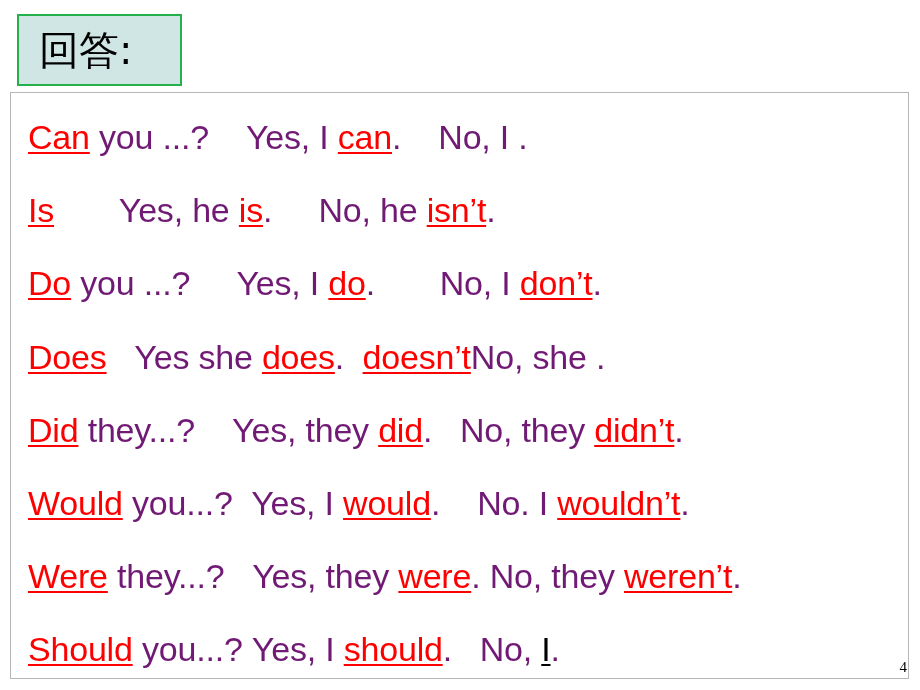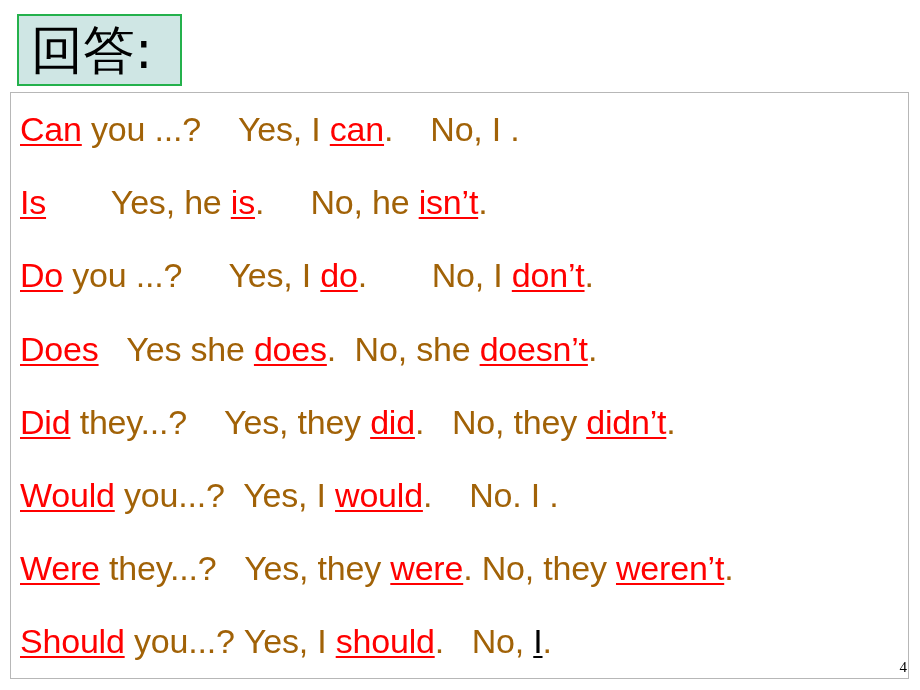--- a/index.html
+++ b/index.html
@@ -29,39 +29,39 @@
     height: 72px;
     background: #cfe6e4;
     border: 2px solid #24b14c;
     box-sizing: border-box;
     display: flex;
     align-items: center;
     justify-content: flex-start;
   }
   #title-text {
     font-family: "DejaVu Sans", sans-serif;
-    font-size: 52px;
+    font-size: 40px;
     line-height: 1;
     color: #000000;
-    padding-left: 12px;
+    padding-left: 20px;
     letter-spacing: 0px;
     white-space: nowrap;
   }
 
   
   #content-box {
     position: absolute;
     left: 10px;
     top: 92px;
     width: 899px;
     height: 587px;
     border: 1px solid #b7b7b7;
     box-sizing: border-box;
     background: #ffffff;
-    padding: 0;
+    padding: 8px;
     overflow: hidden;
   }
   .qa-row {
     height: 73.2px;
     display: flex;
     align-items: center;
     padding-left: 9px;
     box-sizing: border-box;
     font-size: 34px;
     color: #000000;
@@ -79,21 +79,21 @@
     text-underline-offset: 3px;
   }
   .hl-black {
     color: #000000;
     text-decoration: underline;
     text-decoration-color: #000000;
     text-decoration-thickness: 2px;
     text-underline-offset: 3px;
   }
   .plain {
-    color: #a16207;
+    color: #701a75;
   }
   #page-number {
     position: absolute;
     right: 13px;
     bottom: 14px;
     font-size: 15px;
     color: #000000;
     font-family: "Liberation Serif", serif;
   }
 </style>
@@ -114,29 +114,29 @@
 
     <div class="qa-row">
       <span class="seg hl">Is</span><span class="seg plain">       </span><span class="seg plain">Yes, he </span><span class="seg hl">is</span><span class="seg plain">.</span><span class="seg plain">     </span><span class="seg plain">No, he </span><span class="seg hl">isn’t</span><span class="seg plain">.</span>
     </div>
 
     <div class="qa-row">
       <span class="seg hl">Do</span><span class="seg plain"> you ...?</span><span class="seg plain">     </span><span class="seg plain">Yes, I </span><span class="seg hl">do</span><span class="seg plain">.</span><span class="seg plain">       </span><span class="seg plain">No, I </span><span class="seg hl">don’t</span><span class="seg plain">.</span>
     </div>
 
     <div class="qa-row">
-      <span class="seg hl">Does</span><span class="seg plain">   </span><span class="seg plain">Yes she </span><span class="seg hl">does</span><span class="seg plain">.</span><span class="seg plain">  </span><span class="seg plain">No, she </span><span class="seg hl">doesn’t</span><span class="seg plain">.</span>
+      <span class="seg hl">Does</span><span class="seg plain">   </span><span class="seg plain">Yes she </span><span class="seg hl">does</span><span class="seg plain">.</span><span class="seg plain">  </span><span class="seg hl">doesn’t</span><span class="seg plain">No, she </span><span class="seg plain">.</span>
     </div>
 
     <div class="qa-row">
       <span class="seg hl">Did</span><span class="seg plain"> they...?</span><span class="seg plain">    </span><span class="seg plain">Yes, they </span><span class="seg hl">did</span><span class="seg plain">.</span><span class="seg plain">   </span><span class="seg plain">No, they </span><span class="seg hl">didn’t</span><span class="seg plain">.</span>
     </div>
 
     <div class="qa-row">
-      <span class="seg hl">Would</span><span class="seg plain"> you...?</span><span class="seg plain">  </span><span class="seg plain">Yes, I </span><span class="seg hl">would</span><span class="seg plain">.</span><span class="seg plain">    </span><span class="seg plain">No. I </span><span class="seg plain">.</span>
+      <span class="seg hl">Would</span><span class="seg plain"> you...?</span><span class="seg plain">  </span><span class="seg plain">Yes, I </span><span class="seg hl">would</span><span class="seg plain">.</span><span class="seg plain">    </span><span class="seg plain">No. I </span><span class="seg hl">wouldn’t</span><span class="seg plain">.</span>
     </div>
 
     <div class="qa-row">
       <span class="seg hl">Were</span><span class="seg plain"> they...?</span><span class="seg plain">   </span><span class="seg plain">Yes, they </span><span class="seg hl">were</span><span class="seg plain">.</span><span class="seg plain"> </span><span class="seg plain">No, they </span><span class="seg hl">weren’t</span><span class="seg plain">.</span>
     </div>
 
     <div class="qa-row">
       <span class="seg hl">Should</span><span class="seg plain"> you...?</span><span class="seg plain"> </span><span class="seg plain">Yes, I </span><span class="seg hl">should</span><span class="seg plain">.</span><span class="seg plain">   </span><span class="seg plain">No, </span><span class="seg hl-black">I</span><span class="seg plain">.</span>
     </div>
 

